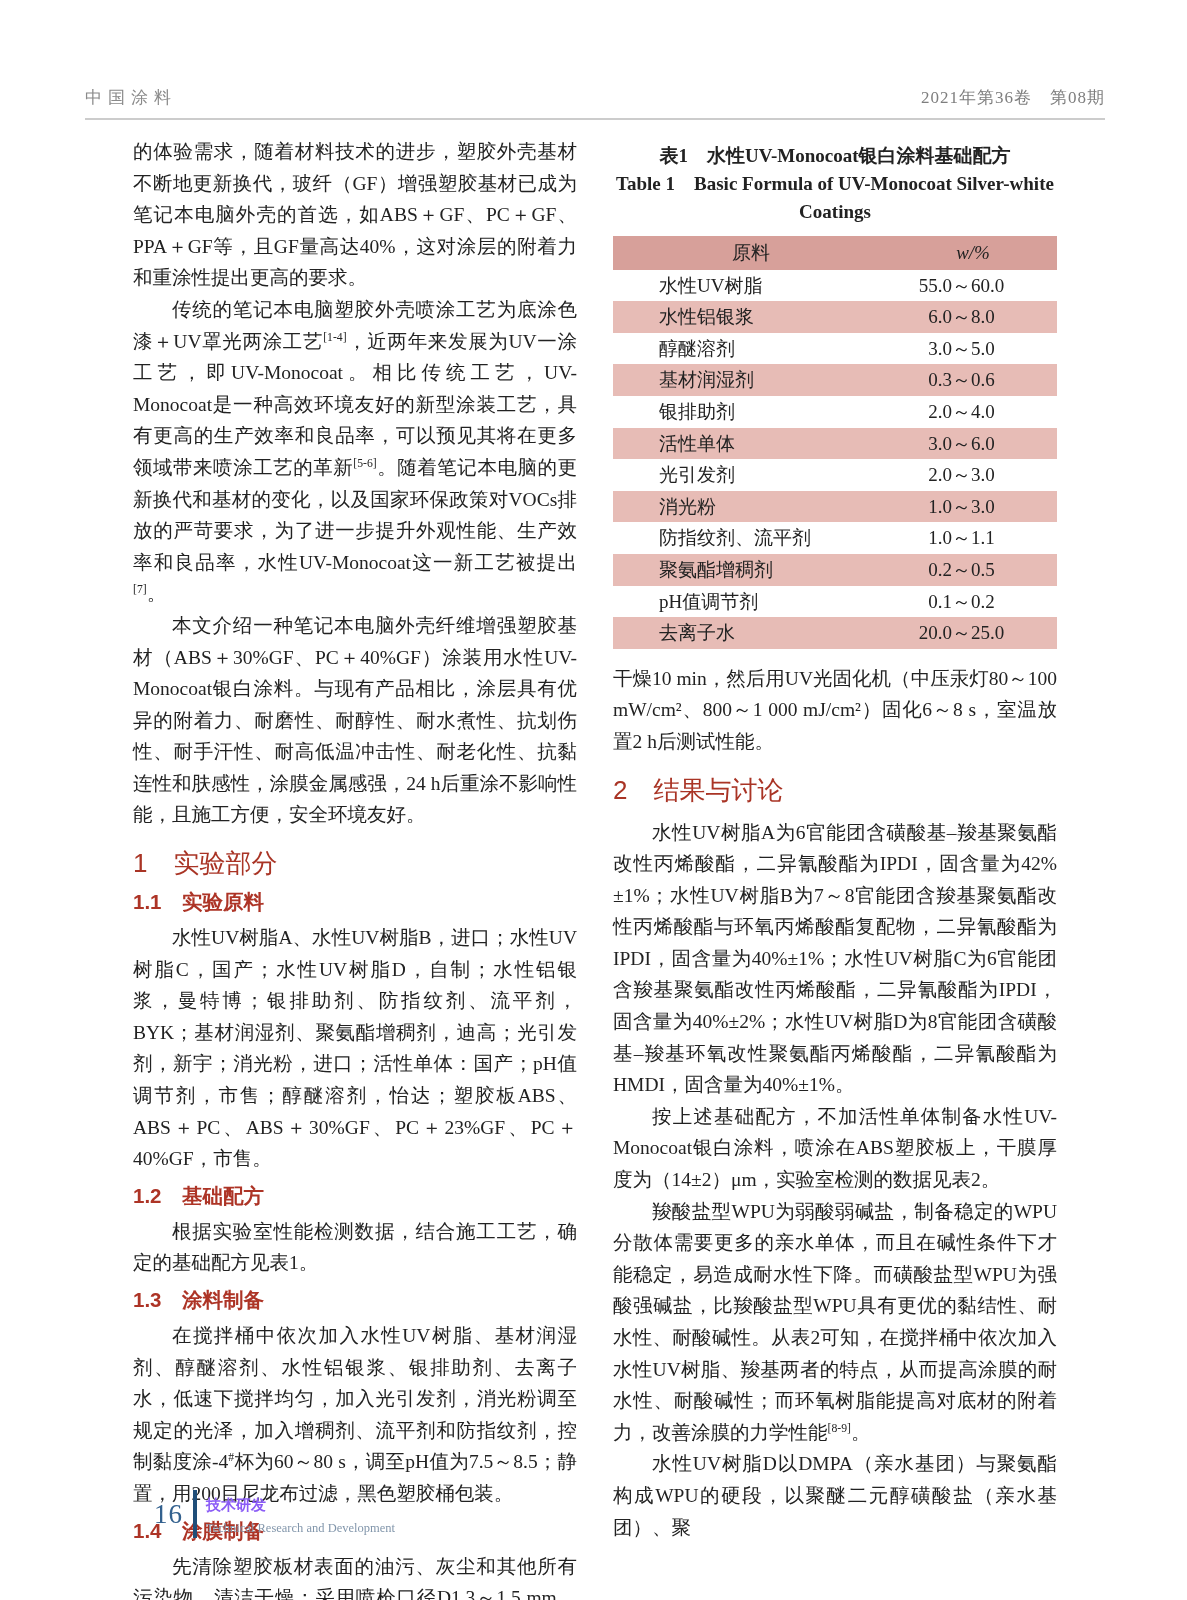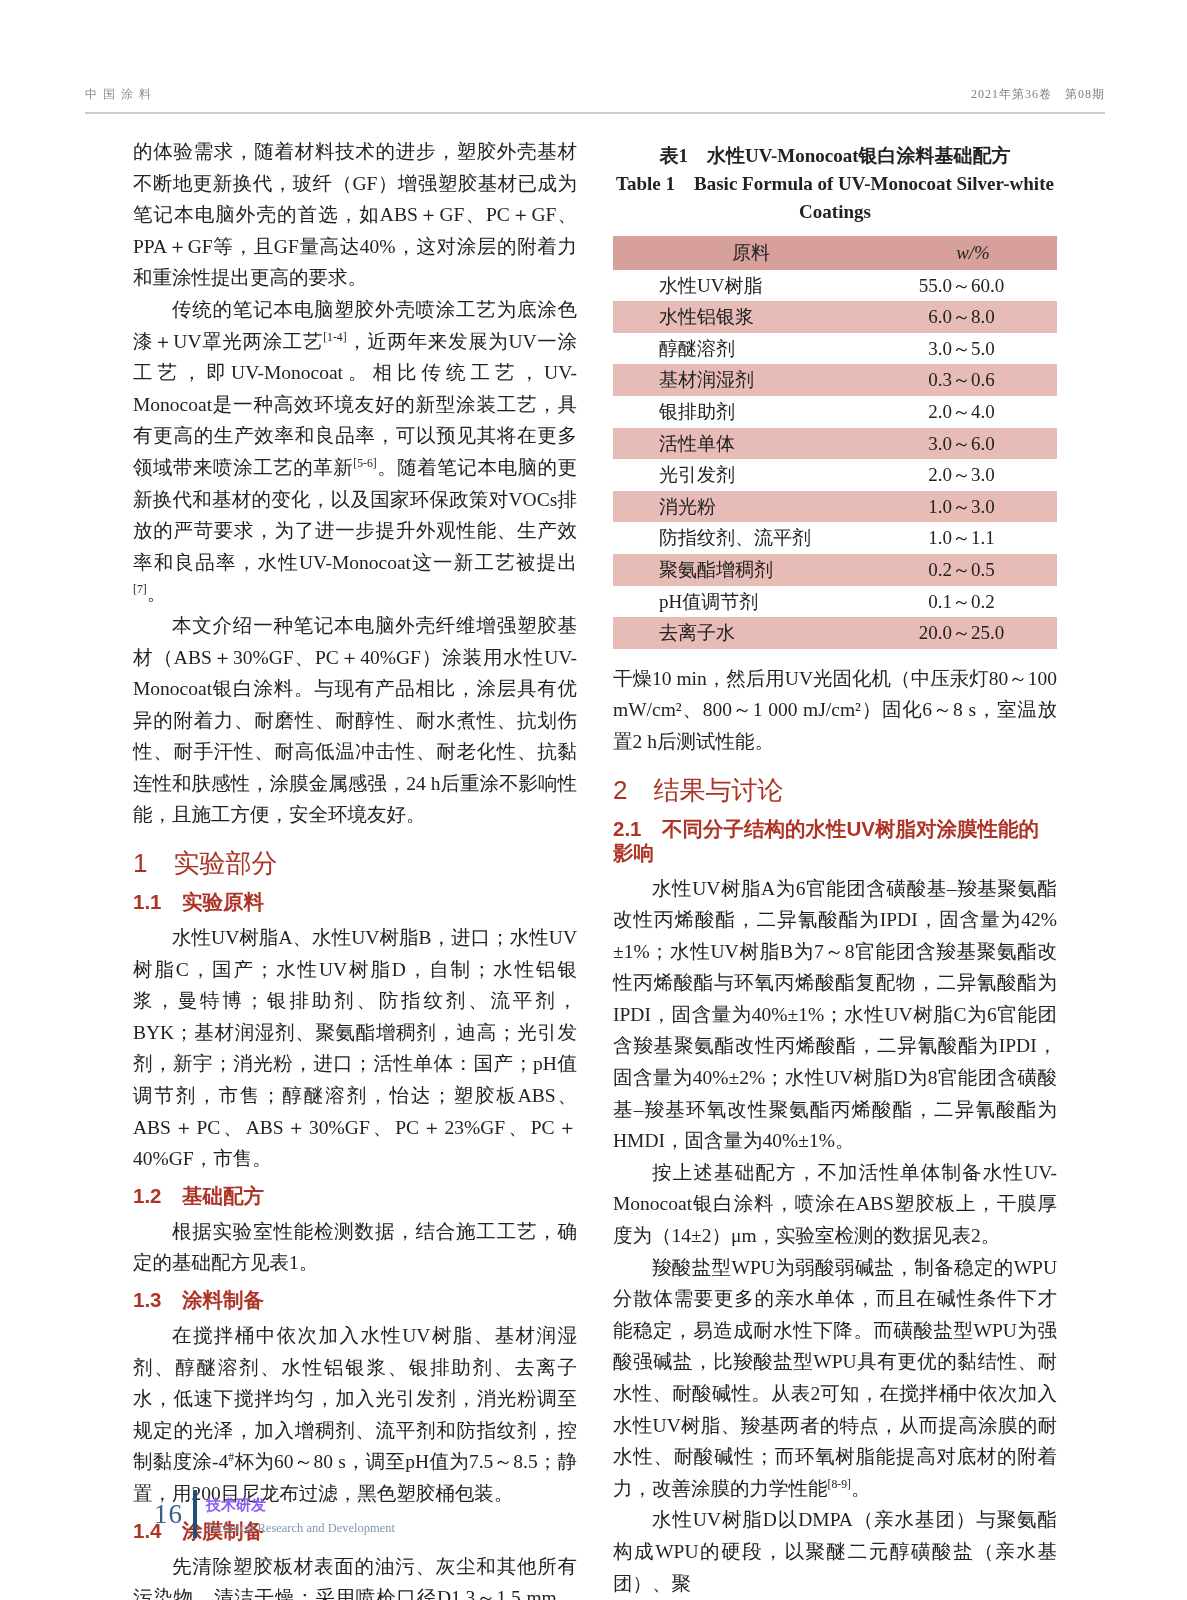--- a/index.html
+++ b/index.html
@@ -1,21 +1,21 @@
 <!DOCTYPE html>
 <html><head>
 <meta charset="utf-8">
 <style>
   html,body{margin:0;padding:0;background:#fff;}
   .page{position:relative;width:1187px;height:1600px;background:#ffffff;overflow:hidden;
         font-family:"Liberation Serif","DejaVu Serif",serif;color:#222;}
   
   .hdr{position:absolute;top:86px;left:85px;right:82px;display:flex;justify-content:space-between;
        align-items:flex-end;padding-bottom:9px;border-bottom:2px solid #cccccc;
-       font-size:12px;color:#8a8a8a;}
+       font-size:17px;color:#8a8a8a;}
   .hdr .journal{letter-spacing:6px;}
   .hdr .issue{letter-spacing:1px;color:#7e7e7e;}
   
   .content{position:absolute;top:136px;left:133px;width:924px;display:flex;gap:36px;}
   .col{width:444px;font-size:19.5px;line-height:31.6px;text-align:justify;}
   p.para{margin:0;text-indent:2em;}
   p.cont{text-indent:0;}
   sup.ref{font-size:0.6em;line-height:0;}
   
   .h-major{font-family:"Liberation Sans","DejaVu Sans",sans-serif;font-weight:normal;
@@ -133,21 +133,20 @@
             <tr class="stripe">
               <td class="nm">去离子水</td>
               <td class="vl">20.0～25.0</td>
             </tr>
           </tbody>
       </table>
 
       <p class="para cont">干燥10 min，然后用UV光固化机（中压汞灯80～100 mW/cm²、800～1 000 mJ/cm²）固化6～8 s，室温放置2 h后测试性能。</p>
 
       <div class="h-major">2　结果与讨论</div>
-      <div class="h-minor">2.1　不同分子结构的水性UV树脂对涂膜性能的影响</div>
 
       <p class="para">水性UV树脂A为6官能团含磺酸基–羧基聚氨酯改性丙烯酸酯，二异氰酸酯为IPDI，固含量为42%±1%；水性UV树脂B为7～8官能团含羧基聚氨酯改性丙烯酸酯与环氧丙烯酸酯复配物，二异氰酸酯为IPDI，固含量为40%±1%；水性UV树脂C为6官能团含羧基聚氨酯改性丙烯酸酯，二异氰酸酯为IPDI，固含量为40%±2%；水性UV树脂D为8官能团含磺酸基–羧基环氧改性聚氨酯丙烯酸酯，二异氰酸酯为HMDI，固含量为40%±1%。</p>
       <p class="para">按上述基础配方，不加活性单体制备水性UV-Monocoat银白涂料，喷涂在ABS塑胶板上，干膜厚度为（14±2）μm，实验室检测的数据见表2。</p>
       <p class="para"><span>羧酸盐型WPU为弱酸弱碱盐，制备稳定的WPU分散体需要更多的亲水单体，而且在碱性条件下才能稳定，易造成耐水性下降。而磺酸盐型WPU为强酸强碱盐，比羧酸盐型WPU具有更优的黏结性、耐水性、耐酸碱性。从表2可知，在搅拌桶中依次加入水性UV树脂、羧基两者的特点，从而提高涂膜的耐水性、耐酸碱性；而环氧树脂能提高对底材的附着力，改善涂膜的力学性能</span><sup class="ref">[8-9]</sup><span>。</span></p>
       <p class="para">水性UV树脂D以DMPA（亲水基团）与聚氨酯构成WPU的硬段，以聚醚二元醇磺酸盐（亲水基团）、聚</p>
     </div>
 
   </div>
 
   <div class="ftr">

